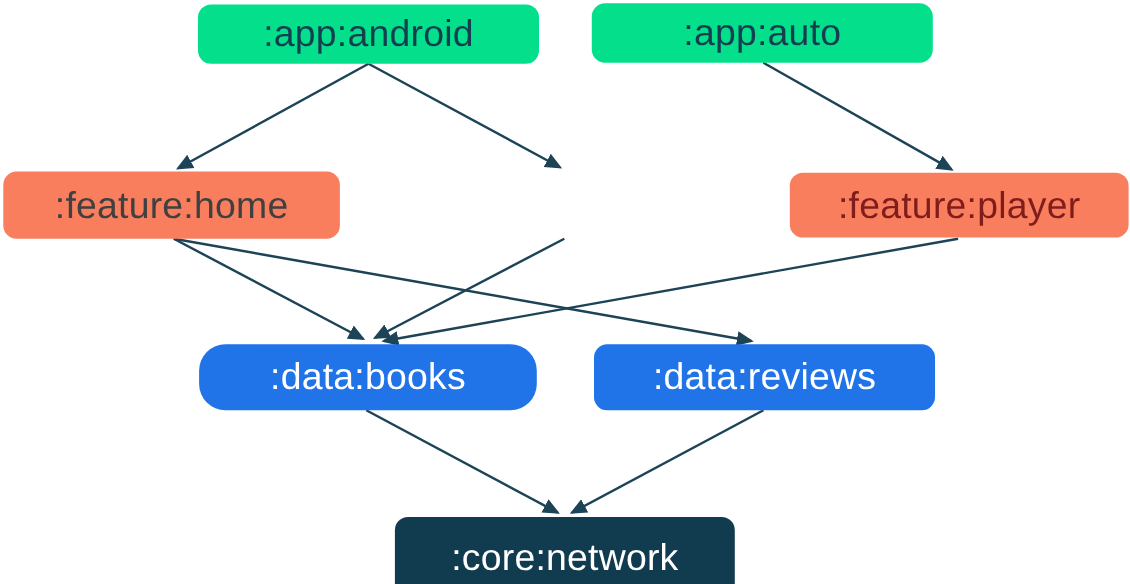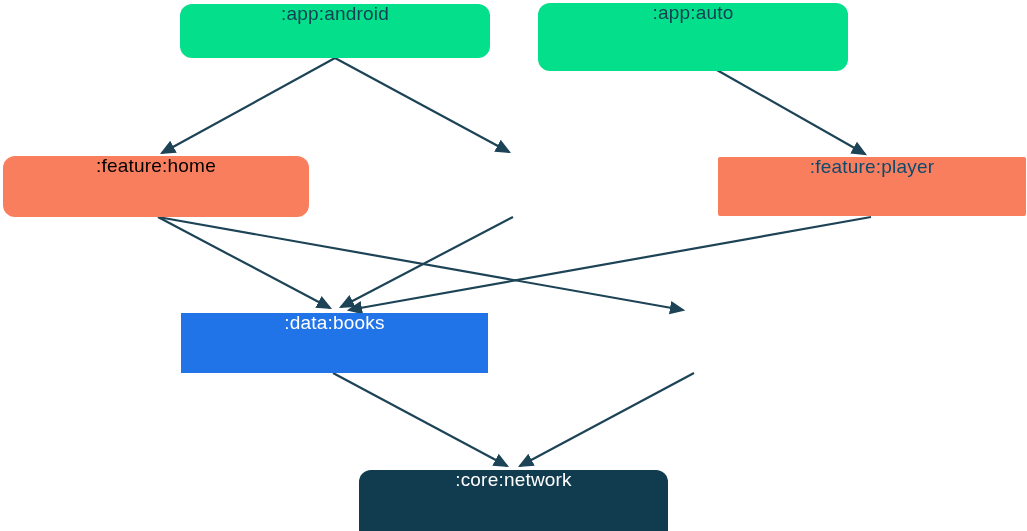--- a/index.html
+++ b/index.html
@@ -19,22 +19,23 @@
     position: absolute;
     left: 0;
     top: 0;
     width: 100%;
     height: 100%;
   }
   .node {
     position: absolute;
     border-radius: 12px;
     display: flex;
+    align-items: center;
     justify-content: center;
-    font-size: 19px;
+    font-size: 34px;
     line-height: 1;
     letter-spacing: 0.2px;
     box-sizing: border-box;
     white-space: nowrap;
   }
 </style>
 </head>
 <body>
 
 <div class="stage" style="width: 1027px; height: 531px; background: rgb(255, 255, 255);">
@@ -50,28 +51,31 @@
       <line x1="158" y1="217" x2="330" y2="308" stroke="#1C4356" stroke-width="2.2" marker-end="url(#arrow)"></line>
       <line x1="158" y1="217" x2="683" y2="310" stroke="#1C4356" stroke-width="2.2" marker-end="url(#arrow)"></line>
       <line x1="513" y1="217" x2="341" y2="307" stroke="#1C4356" stroke-width="2.2" marker-end="url(#arrow)"></line>
       <line x1="871" y1="217" x2="349" y2="310" stroke="#1C4356" stroke-width="2.2" marker-end="url(#arrow)"></line>
       <line x1="333" y1="373" x2="507" y2="466" stroke="#1C4356" stroke-width="2.2" marker-end="url(#arrow)"></line>
       <line x1="694" y1="373" x2="520" y2="466" stroke="#1C4356" stroke-width="2.2" marker-end="url(#arrow)"></line>
     </svg>
 <div class="node" style="left: 180px; top: 4px; width: 310px; height: 54px; background: rgb(4, 223, 139); color: rgb(20, 63, 81); border-radius: 12px;">
       <span>:app:android</span>
     </div>
-    <div class="node" style="left: 538px; top: 3px; width: 310px; height: 68px; background: rgb(4, 223, 139); color: rgb(20, 63, 81); border-radius: 12px;">
+    <div class="node" style="left: 538px; top: 3px; width: 310px; height: 54px; background: rgb(4, 223, 139); color: rgb(20, 63, 81); border-radius: 12px;">
       <span>:app:auto</span>
     </div>
-    <div class="node" style="left: 3px; top: 156px; width: 306px; height: 61px; background: rgb(249, 126, 94); color: #000000; border-radius: 12px;">
+    <div class="node" style="left: 3px; top: 156px; width: 306px; height: 61px; background: rgb(249, 126, 94); color: #404040; border-radius: 12px;">
       <span>:feature:home</span>
     </div>
-    <div class="node" style="left: 718px; top: 157px; width: 308px; height: 59px; background: rgb(249, 126, 94); color: #0c4a6e; border-radius: 2px;">
+    <div class="node" style="left: 718px; top: 157px; width: 308px; height: 59px; background: rgb(249, 126, 94); color: #7f1d1d; border-radius: 12px;">
       <span>:feature:player</span>
     </div>
-    <div class="node" style="left: 181px; top: 313px; width: 307px; height: 60px; background: rgb(33, 115, 232); color: rgb(255, 255, 255); border-radius: 0;">
+    <div class="node" style="left: 181px; top: 313px; width: 307px; height: 60px; background: rgb(33, 115, 232); color: rgb(255, 255, 255); border-radius: 24px;">
       <span>:data:books</span>
+    </div>
+    <div class="node" style="left: 540px; top: 313px; width: 310px; height: 60px; background: rgb(33, 115, 232); color: rgb(255, 255, 255); border-radius: 12px;">
+      <span>:data:reviews</span>
     </div>
     <div class="node" style="left: 359px; top: 470px; width: 309px; height: 74px; background: rgb(17, 59, 79); color: rgb(255, 255, 255); border-radius: 12px;">
       <span>:core:network</span>
     </div>
   </div>
 
 </body></html>

